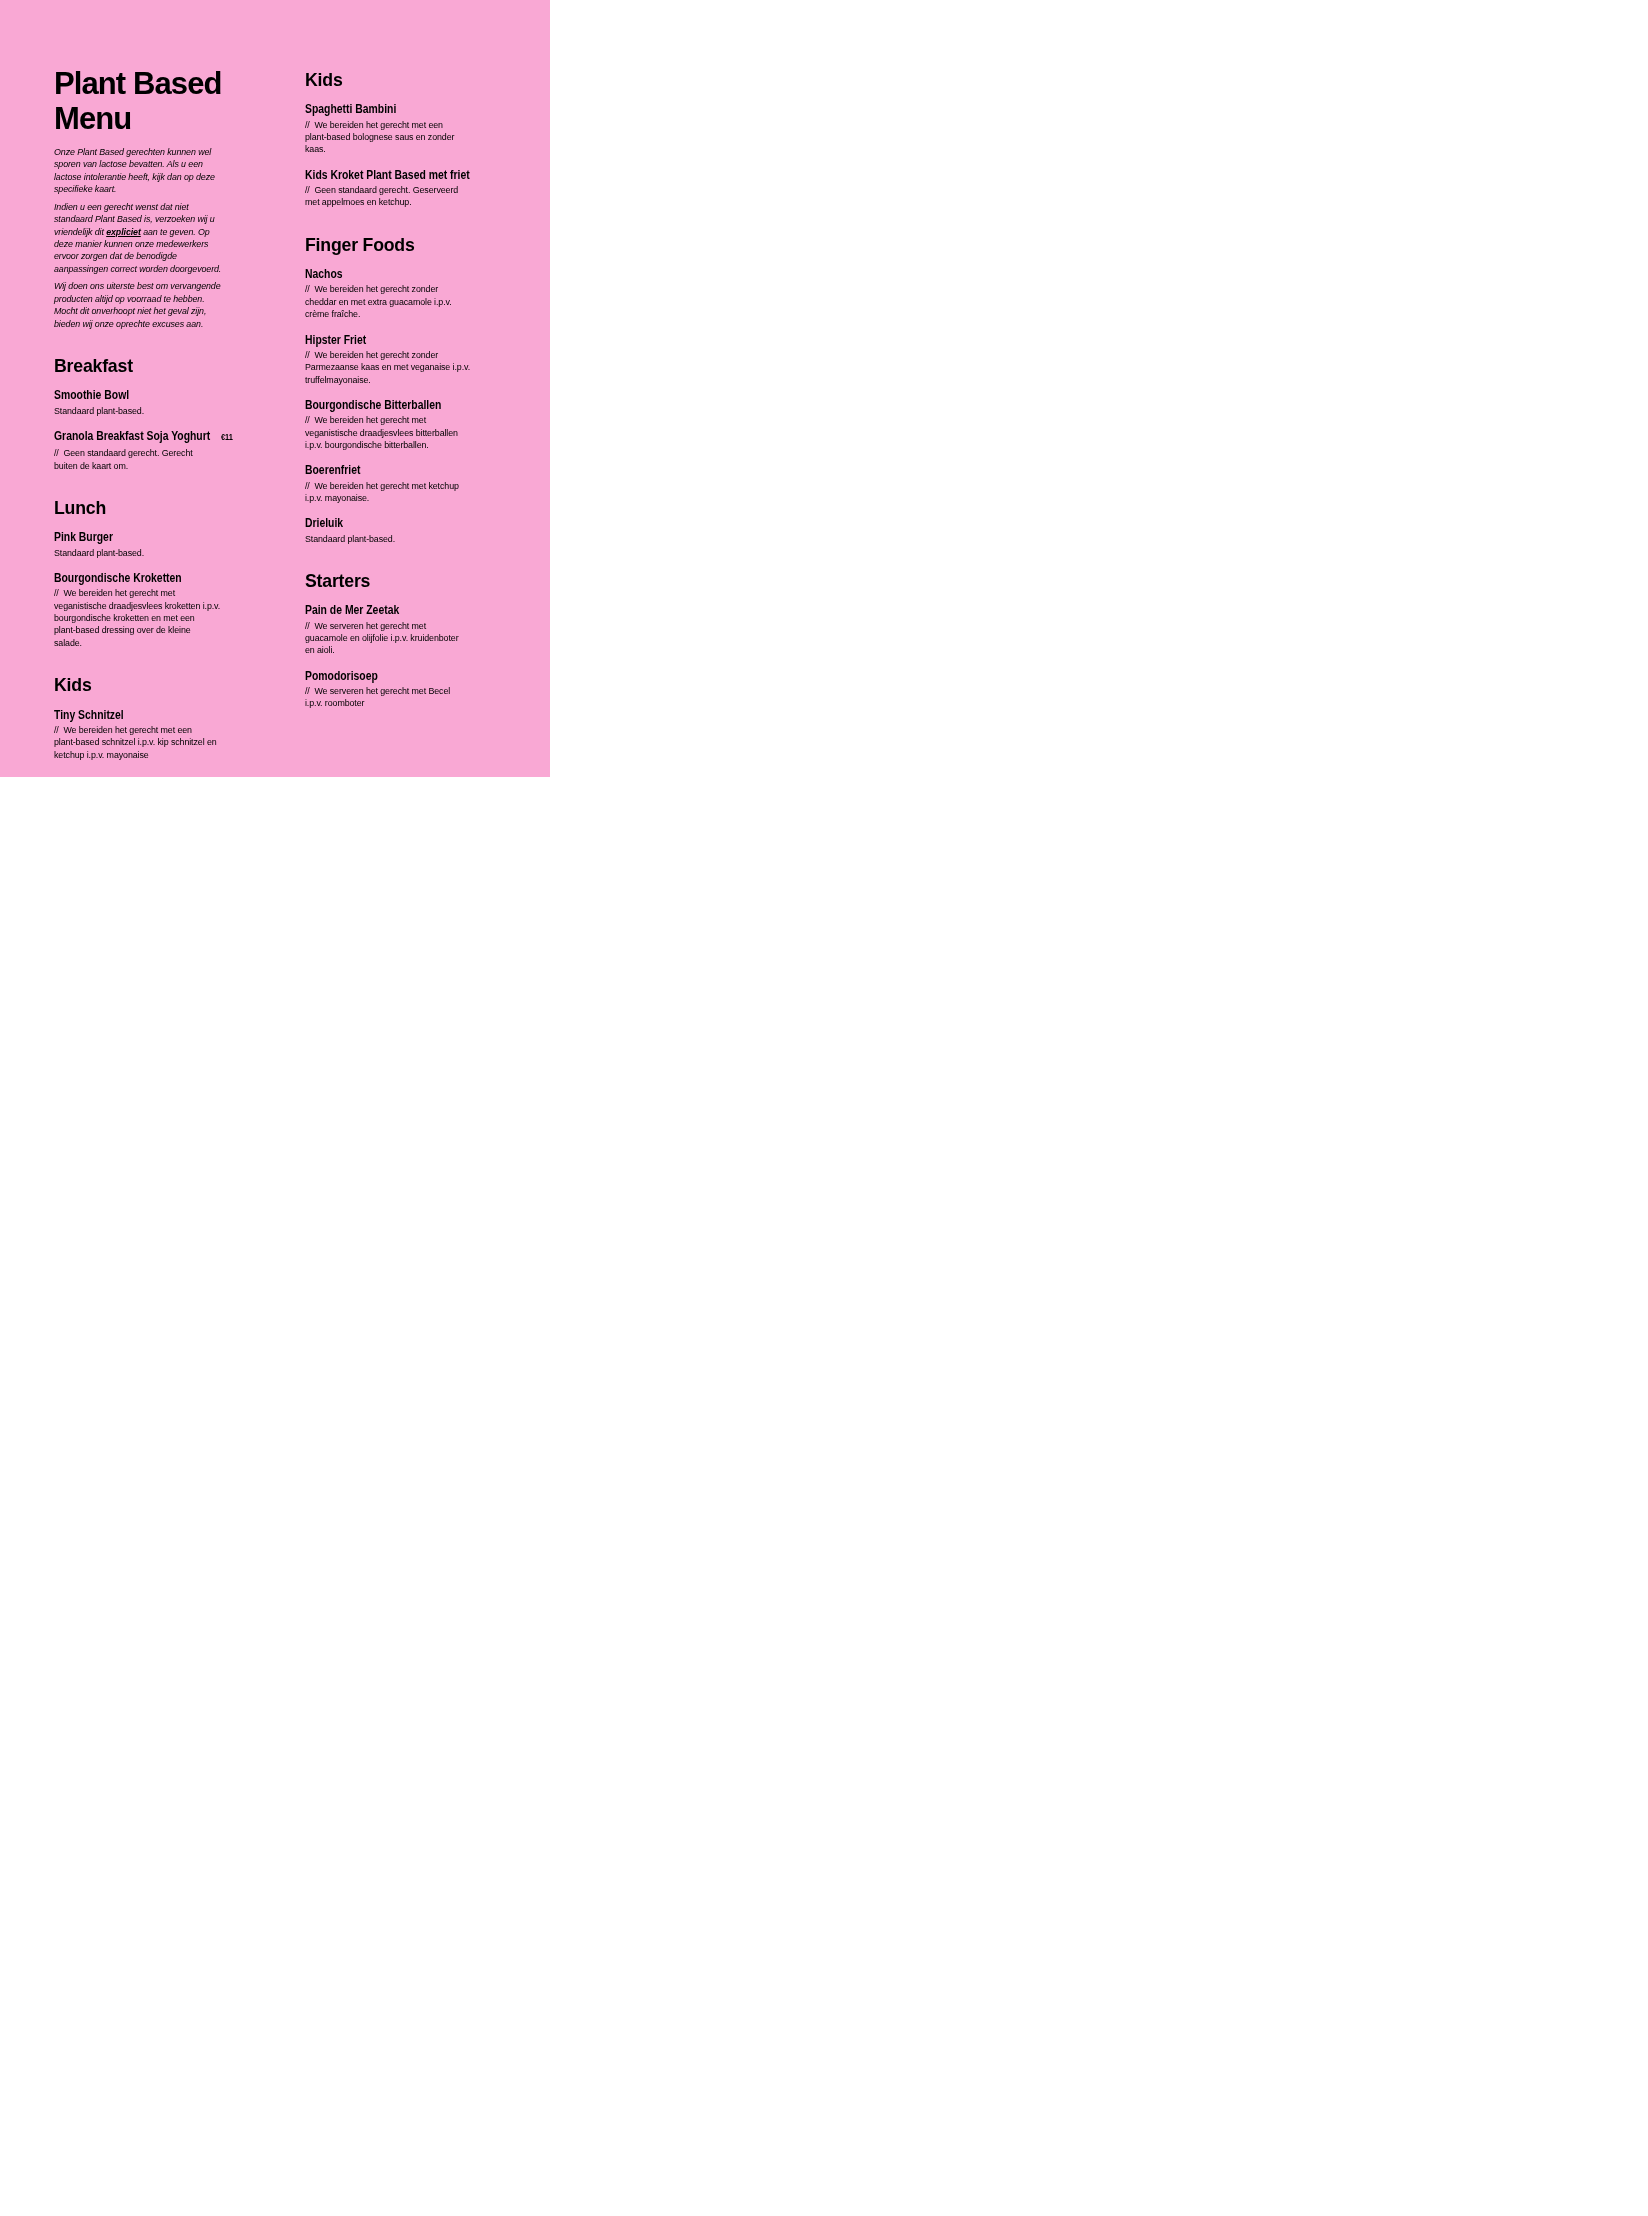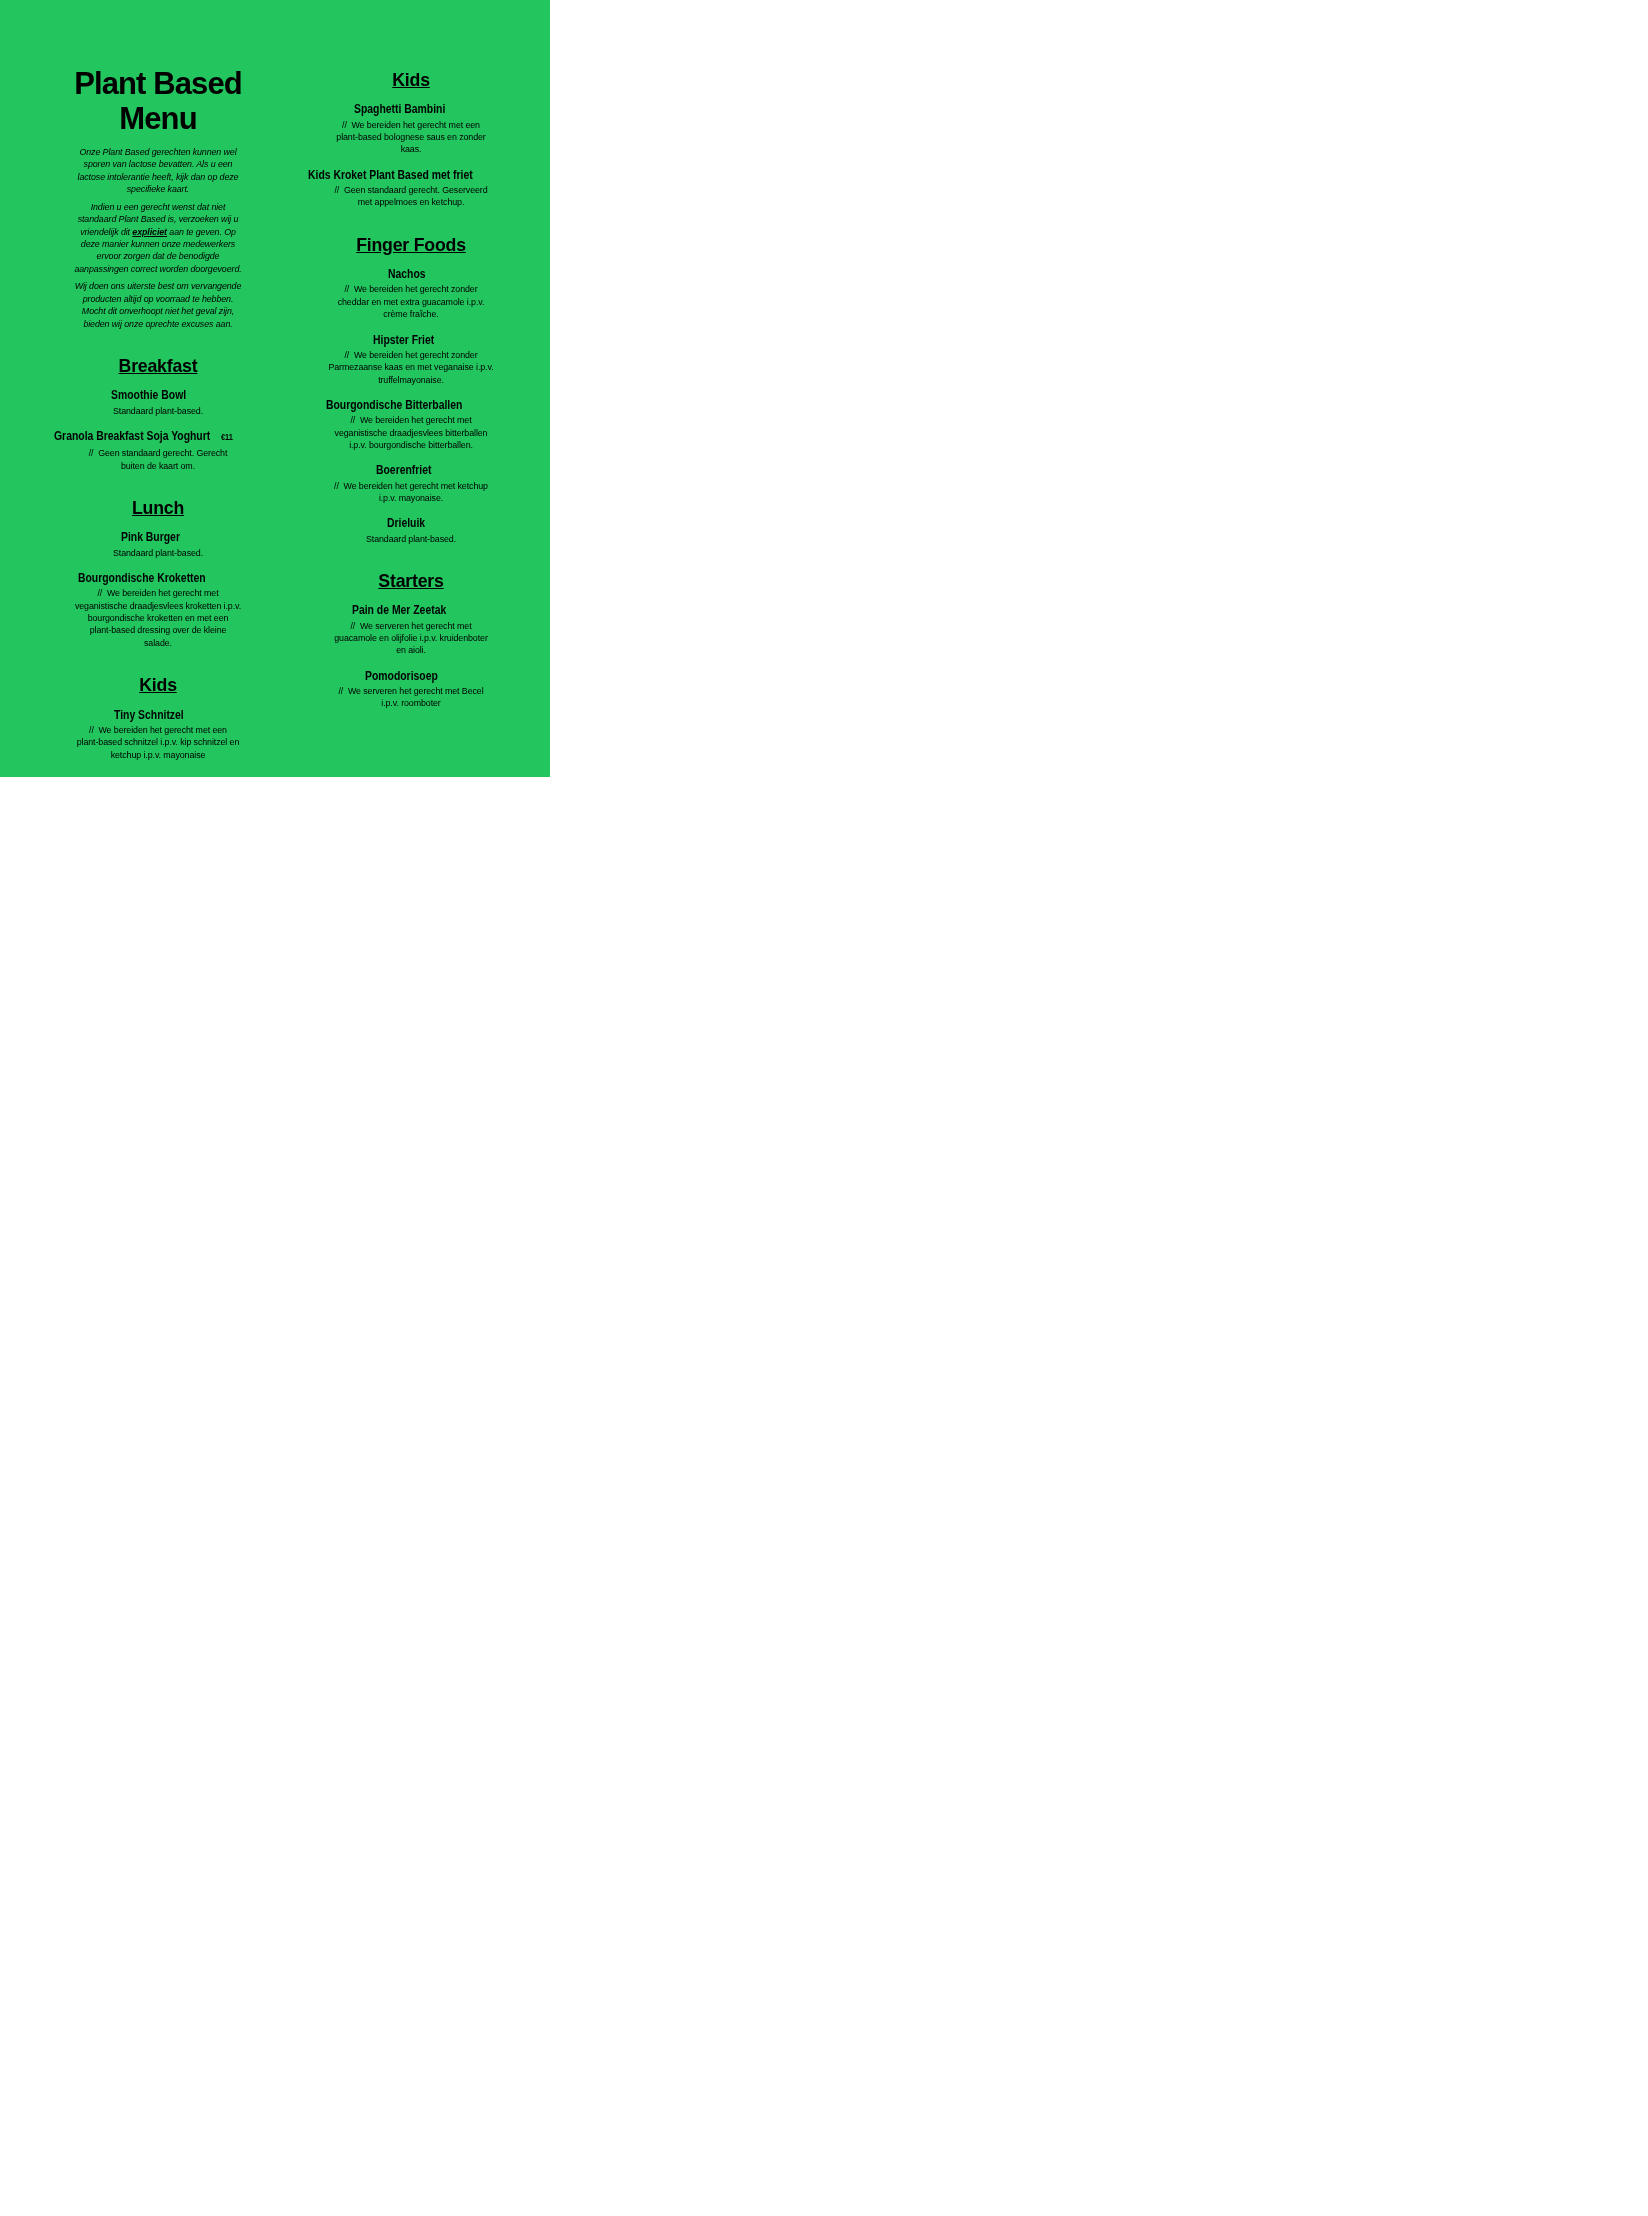--- a/index.html
+++ b/index.html
@@ -4,21 +4,21 @@
 <style>
   html, body { margin: 0; padding: 0; }
   body {
     width: 550px; height: 777px;
     background: #ffffff;
     color: #000000;
     font-family: "Liberation Sans", "DejaVu Sans", sans-serif;
     overflow: hidden;
     position: relative;
   }
-  .page { position: relative; width: 550px; height: 777px; background: #22c55e; text-align: center; }
+  .page { position: relative; width: 550px; height: 777px; background: #f9a8d4; }
   .col { position: absolute; top: 0; }
   .col-left  { left: 54px; width: 208px; }
   .col-right { left: 305px; width: 212px; }
 
   .menu-title {
     margin: 66px 0 0 0;
     font-size: 31px;
     line-height: 35px;
     font-weight: bold;
     letter-spacing: -0.9px;
@@ -40,21 +40,20 @@
   .section { margin-top: 26px; }
   .col-right .section:first-child { margin-top: 70px; }
 
   .section-heading {
     margin: 0;
     font-size: 17.7px;
     line-height: 20.4px;
     font-weight: bold;
     letter-spacing: -0.2px;
     white-space: nowrap;
-    text-decoration: underline;
   }
 
   .item { margin-top: 6.6px; }
   .section-heading + .item { margin-top: 3.5px; }
 
   .item-name {
     font-size: 13px;
     line-height: 15px;
     font-weight: bold;
     margin-top: 11px;

